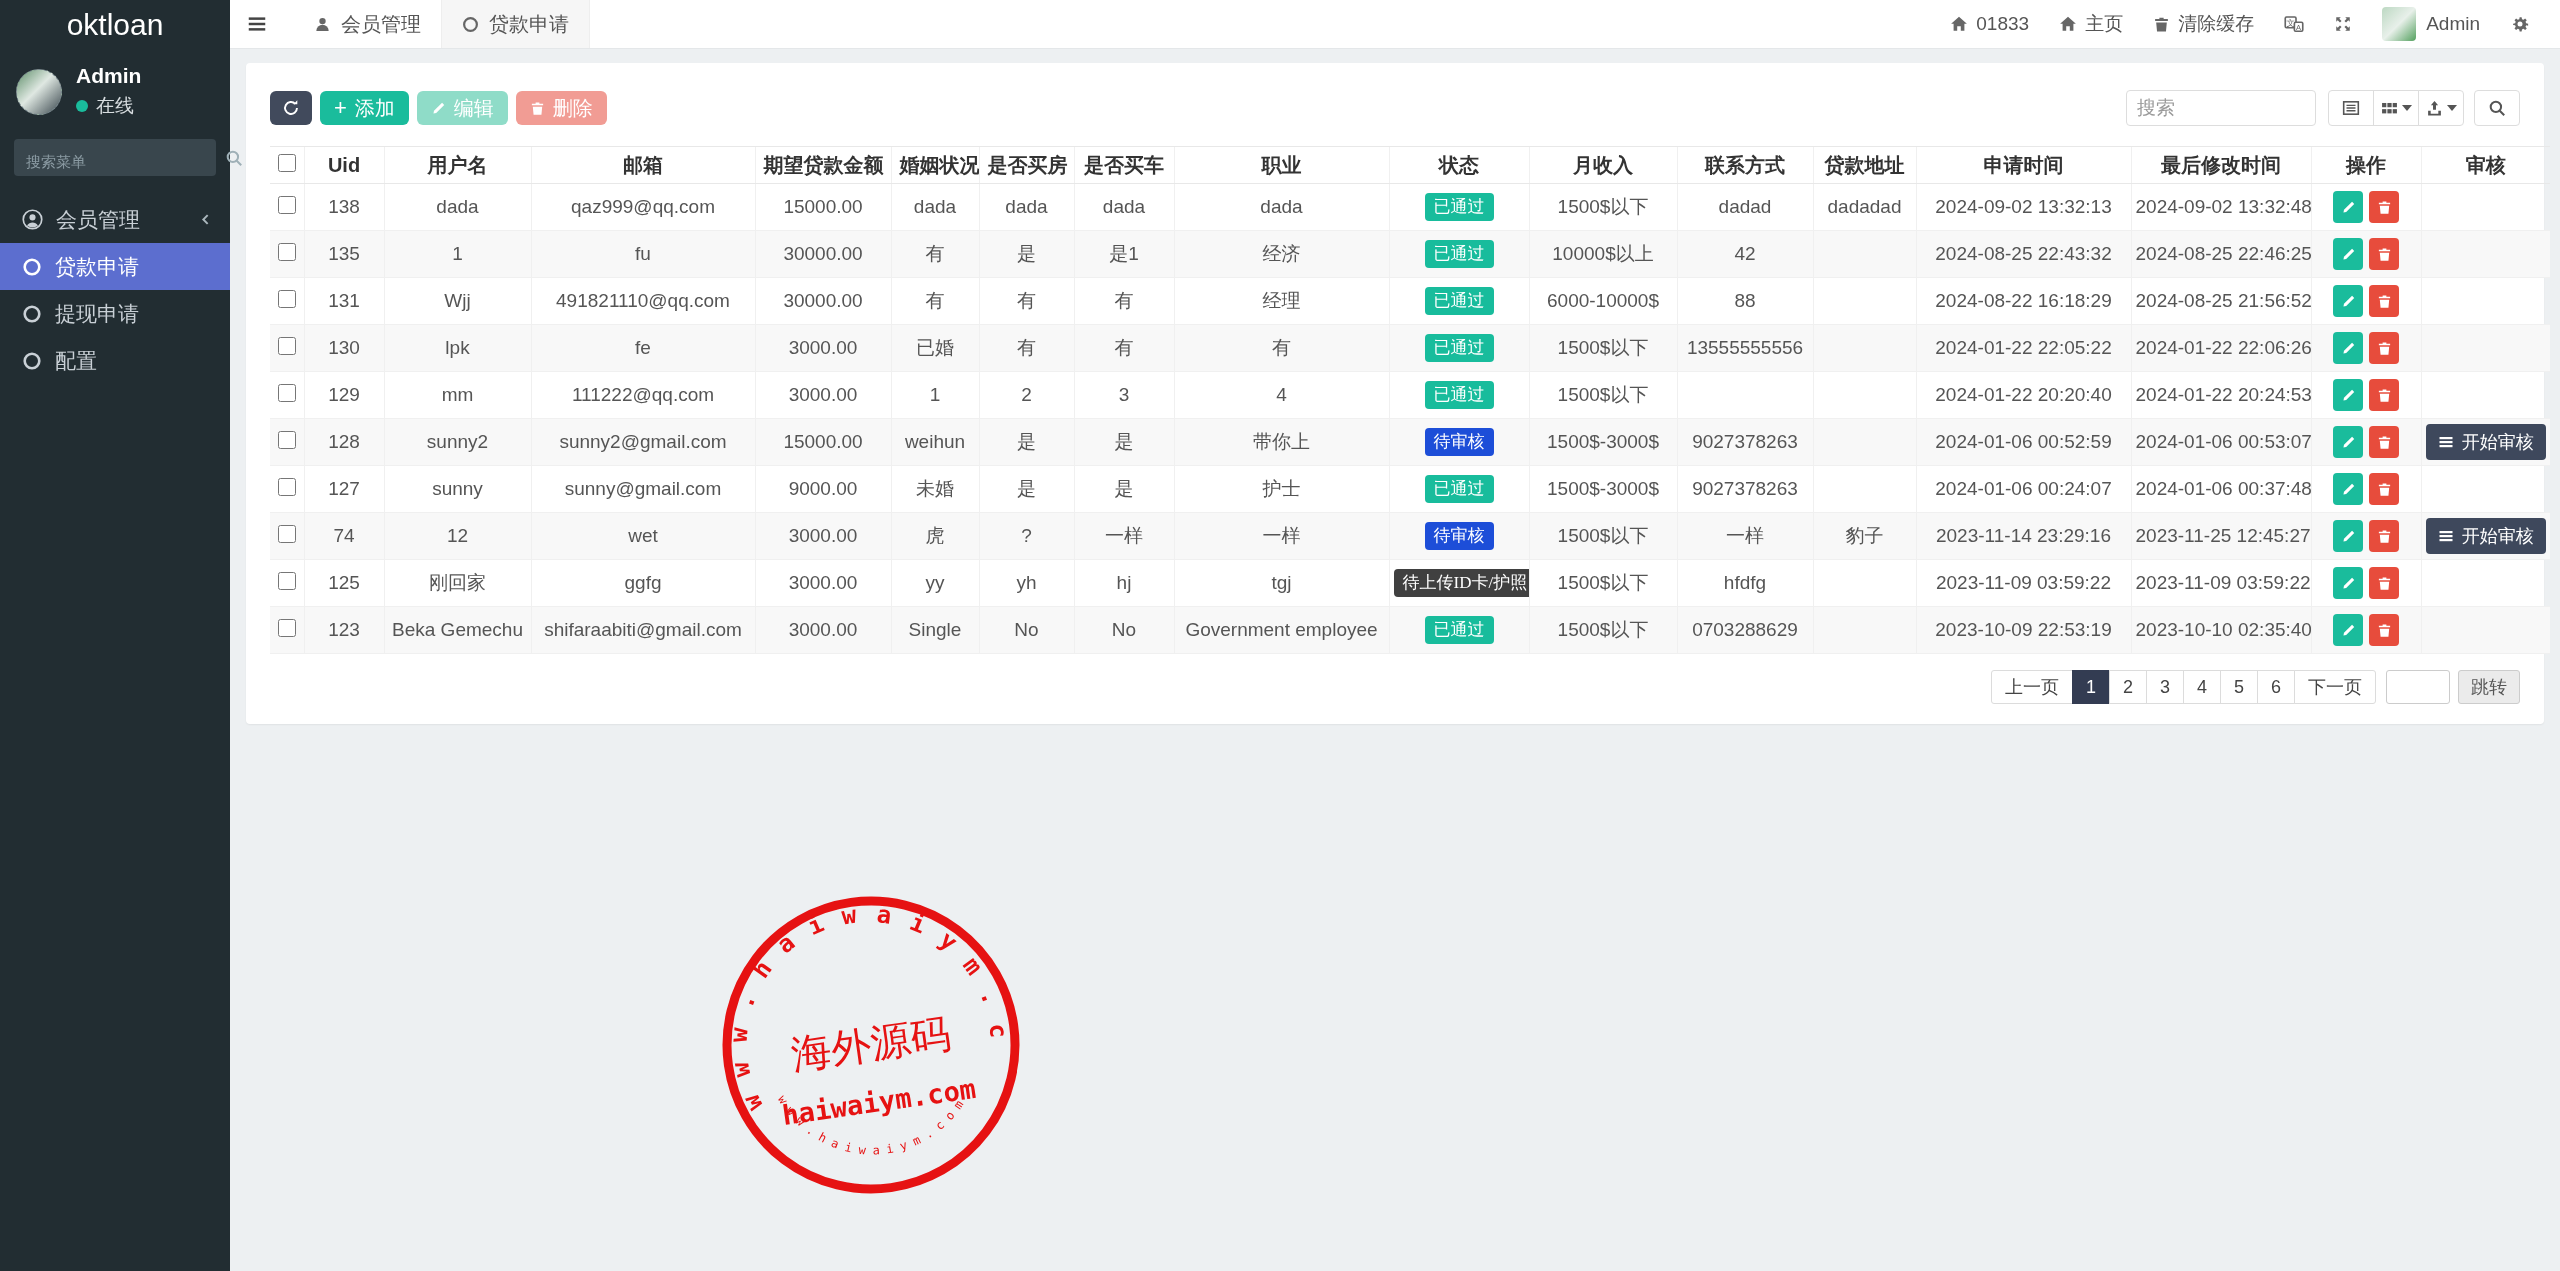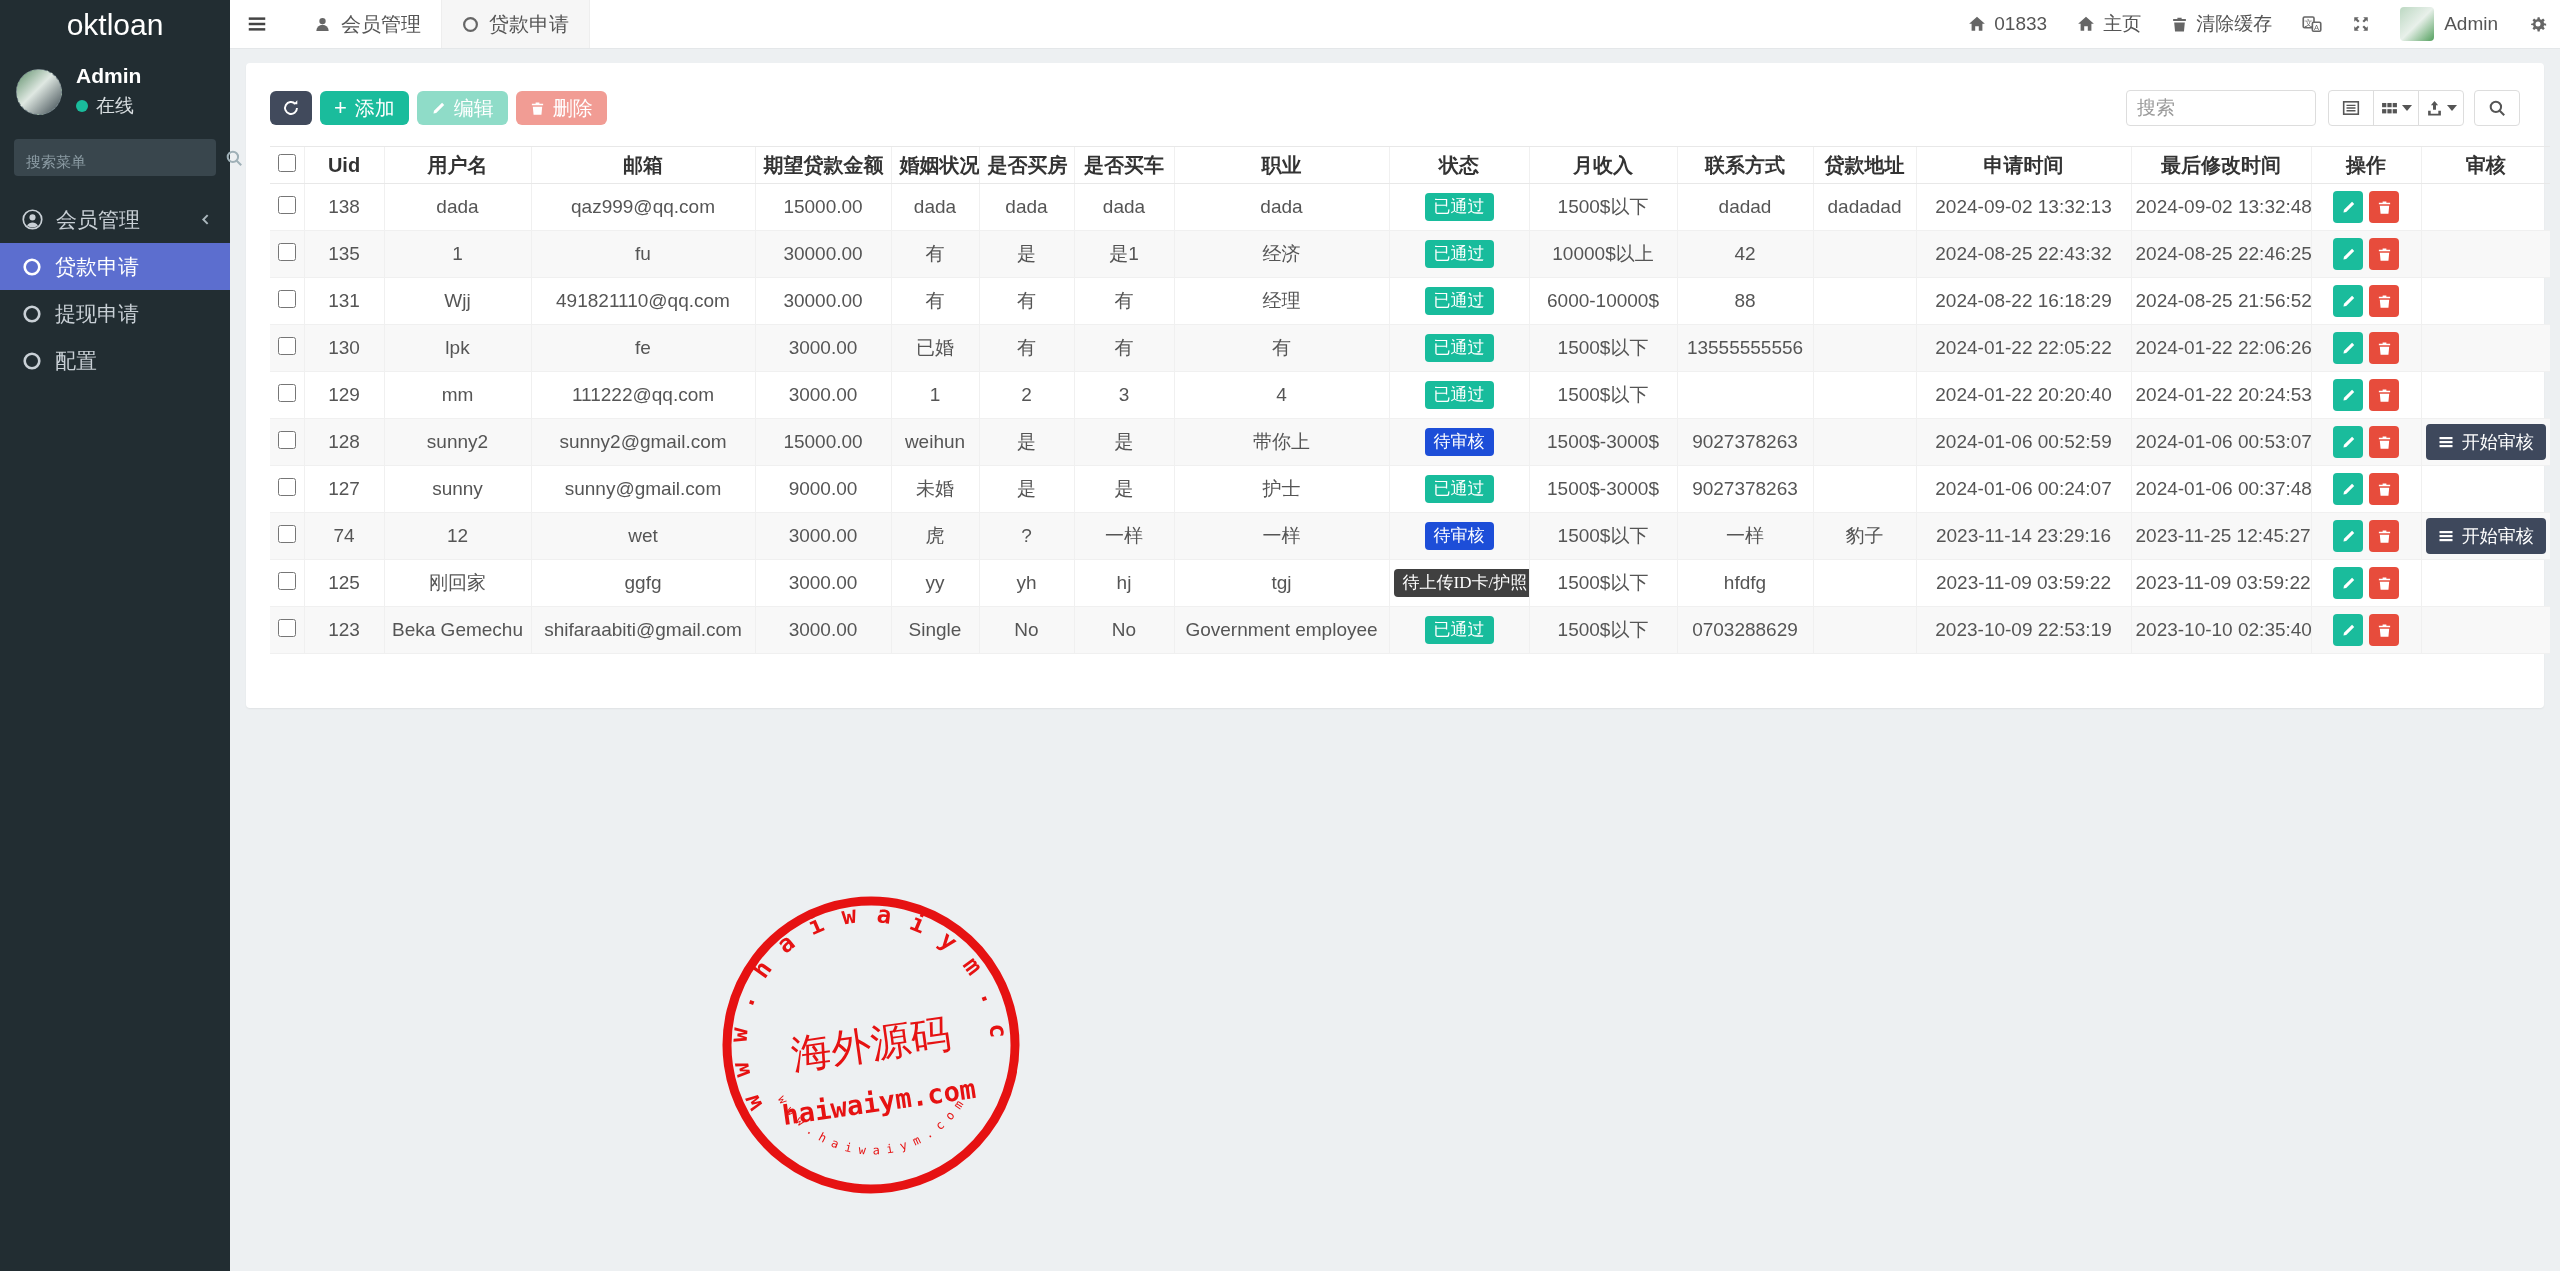--- a/index.html
+++ b/index.html
@@ -25,21 +25,21 @@
   .menu-item.active { background:#5c6ecf; color:#fff; }
   .menu-item.active .mi-icon { color:#fff; }
 
   
   .topbar { position:absolute; left:230px; top:0; right:0; height:49px; background:#fff; border-bottom:1px solid #e4e7e9; display:flex; align-items:center; }
   .hamburger { margin-left:16px; color:#444; display:flex; cursor:pointer; }
   .tabs { display:flex; height:100%; margin-left:26px; }
   .tab { display:flex; align-items:center; gap:10px; padding:0 20px; font-size:20px; color:#555; cursor:pointer; }
   .tab .t-ico { display:flex; color:#666; }
   .tab.active { background:#f6f6f6; border-left:1px solid #eee; border-right:1px solid #eee; }
-  .topbar-right { margin-left:auto; display:flex; align-items:center; gap:30px; padding-right:12px; font-size:19px; color:#555; }
+  .topbar-right { margin-left:auto; display:flex; align-items:center; gap:30px; padding-right:30px; font-size:19px; color:#555; }
   .tb-item { display:flex; align-items:center; gap:8px; cursor:pointer; color:#555; }
   .tb-item svg { color:#666; }
   .tb-avatar { width:34px; height:34px; border-radius:4px; background:linear-gradient(135deg,#bcd8c2 0%,#e8f0ea 50%,#53a05e 100%); }
   .tb-user { display:flex; align-items:center; gap:10px; cursor:pointer; }
 
   
   .content { position:absolute; left:230px; top:50px; right:0; bottom:0; padding:13px 16px; }
   .card { background:#fff; border-radius:4px; min-height:645px; box-shadow:0 1px 2px rgba(0,0,0,.06); padding-bottom:4px; }
   .toolbar { display:flex; align-items:center; padding:27px 24px 0 24px; }
   .btn { border:none; border-radius:6px; height:34px; font-size:20px; color:#fff; display:inline-flex; align-items:center; gap:8px; padding:0 14px; cursor:pointer; font-family:inherit; }
@@ -617,20 +617,35 @@
                     <path d="M6 1.6h4v1.2h4v1.8H2V2.8h4zM3 6h10l-.8 8.6H3.8z"></path>
                   </svg>
                 </button></td>
               <td></td>
             </tr>
           </tbody>
       </table>
     </div>
 
     <div class="pagination">
+      <div class="pg-right">
+        <div class="pg-group">
+          <button class="pg-btn">上一页</button>
+
+          <button class="pg-btn active">1</button>
+            <button class="pg-btn">2</button>
+            <button class="pg-btn">3</button>
+            <button class="pg-btn">4</button>
+            <button class="pg-btn">5</button>
+            <button class="pg-btn">6</button>
+            <button class="pg-btn">下一页</button>
+        </div>
+        <input class="pg-input" style="">
+        <button class="pg-jump">跳转</button>
+      </div>
     </div>
 
   </div>
 </div>
 
 <div class="watermark">
   <svg width="310" height="310" viewBox="0 0 310 310">
     <g transform="rotate(-8 155 155)">
       <circle cx="155" cy="155" r="144" fill="none" stroke="#e60000" stroke-width="9"></circle>
       <defs>

